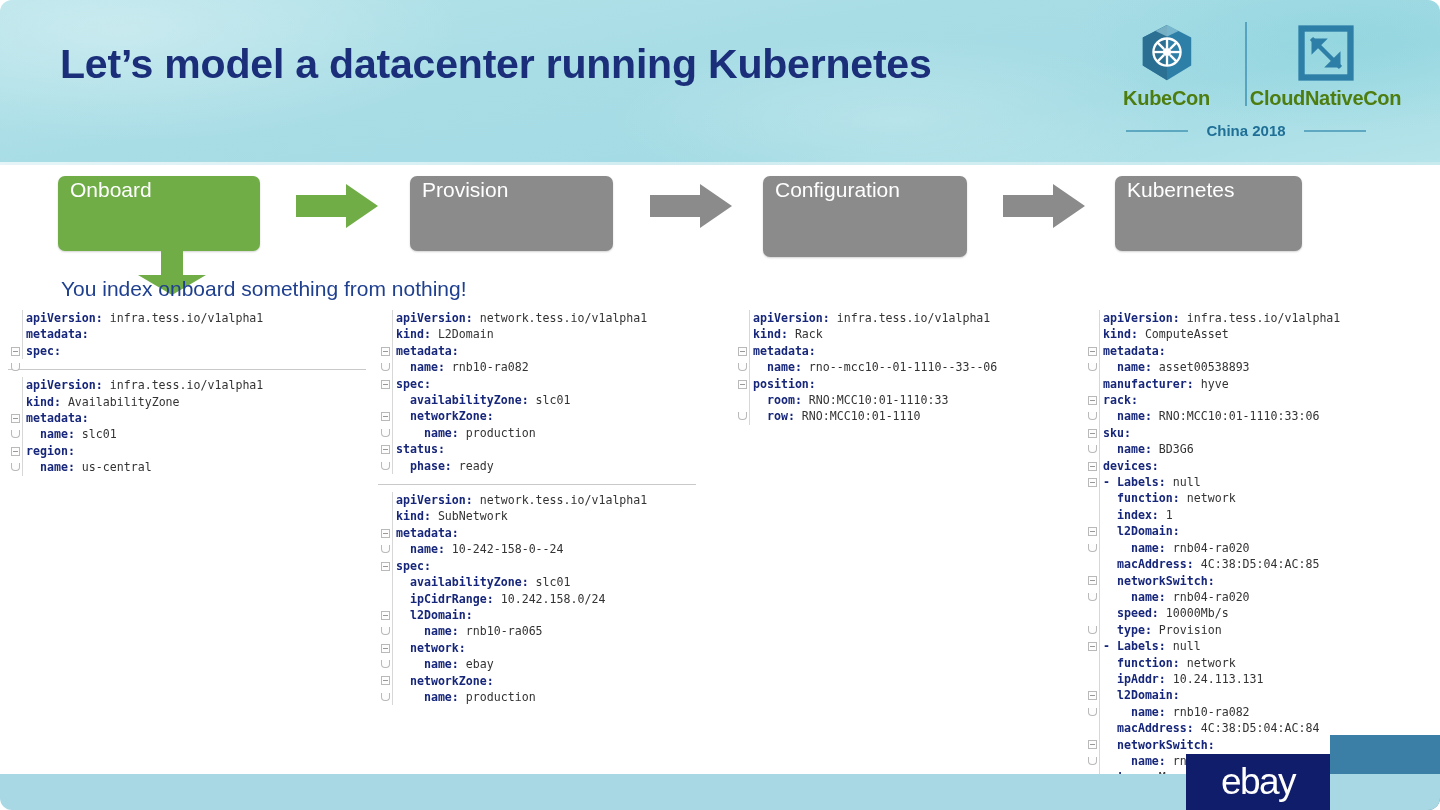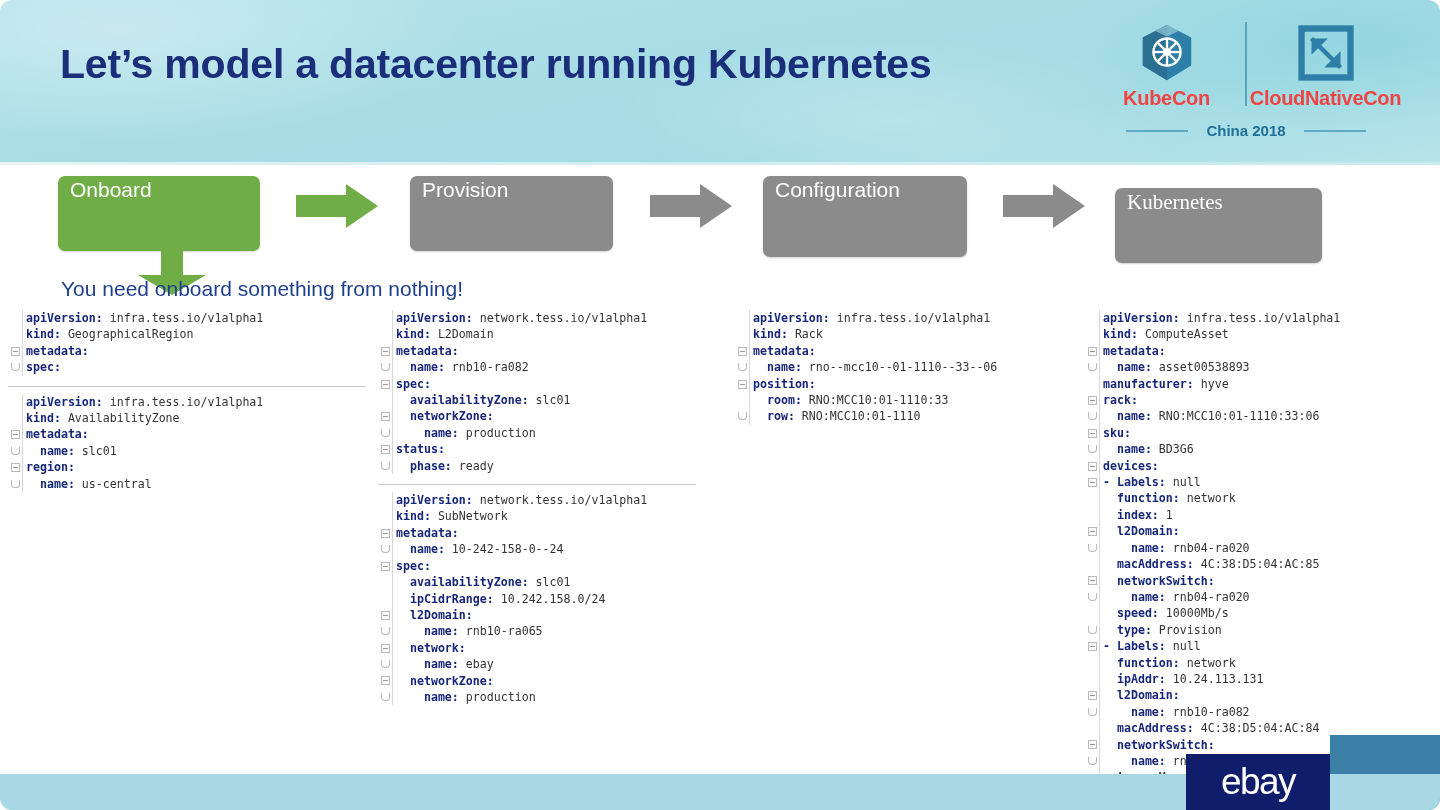--- a/index.html
+++ b/index.html
@@ -64,21 +64,21 @@
     display: flex;
     flex-direction: column;
     align-items: center;
     width: 145px;
   }
   .logo-mark { height: 62px; display: flex; align-items: center; justify-content: center; }
   .logo-word {
     margin-top: 3px;
     font-size: 20px;
     font-weight: bold;
-    color: #ef4444;
+    color: #4d7c0f;
     letter-spacing: -0.3px;
     white-space: nowrap;
   }
   .logo-divider {
     width: 2px;
     height: 84px;
     background: #4a9ab8;
     margin: 0 6px;
     opacity: 0.85;
   }
@@ -268,39 +268,39 @@
   <div class="flow-box grey" style="left:763px; top:176px; width:204px; height:81px;">
     <span>Configuration</span>
   </div>
 
   <div class="flow-arrow" style="left:1003px; top:184px;">
     <svg width="82" height="44" viewBox="0 0 82 44" aria-hidden="true">
       <polygon points="0,11 50,11 50,0 82,22 50,44 50,33 0,33" fill="#8b8b8b"></polygon>
     </svg>
   </div>
 
-  <div class="flow-box grey" style="left:1115px; top:188px; width:207px; height:75px;font-family:Liberation Serif, serif;">
+  <div class="flow-box grey" style="left:1115px; top:176px; width:187px; height:75px;">
     <span>Kubernetes</span>
   </div>
 
   <div class="down-arrow" style="left:138px; top:249px;">
     <svg width="68" height="46" viewBox="0 0 68 46" aria-hidden="true">
       <polygon points="23,0 45,0 45,26 68,26 34,46 0,26 23,26" fill="#70ad47"></polygon>
     </svg>
   </div>
 
-  <div class="subtitle-note">You need onboard something from nothing!</div>
+  <div class="subtitle-note">You index onboard something from nothing!</div>
 
   <div class="yaml-col" id="col-0" style="left:8px;  width:358px;">
       <div class="yaml-block">
         <div class="gutter">
           <div class="fold minus" style="top: 36.8px;"></div>
           <div class="fold round" style="top: 53.2px;"></div>
         </div>
-        <div class="code"><div><span class="k">apiVersion:</span><span class="v"> infra.tess.io/v1alpha1</span></div><div><span class="k">kind:</span><span class="v"> GeographicalRegion</span></div><div><span class="k">metadata:</span></div><div><span class="k">spec:</span></div></div>
+        <div class="code"><div><span class="k">apiVersion:</span><span class="v"> infra.tess.io/v1alpha1</span></div><div><span class="k">metadata:</span></div><div><span class="k">spec:</span></div></div>
       </div>
       <div class="yaml-rule"></div>
       <div class="yaml-block">
         <div class="gutter">
           <div class="fold minus" style="top: 36.8px;"></div>
           <div class="fold round" style="top: 53.2px;"></div>
           <div class="fold minus" style="top: 69.6px;"></div>
           <div class="fold round" style="top: 86px;"></div>
         </div>
         <div class="code"><div><span class="k">apiVersion:</span><span class="v"> infra.tess.io/v1alpha1</span></div><div><span class="k">kind:</span><span class="v"> AvailabilityZone</span></div><div><span class="k">metadata:</span></div><div><span class="k">  name:</span><span class="v"> slc01</span></div><div><span class="k">region:</span></div><div><span class="k">  name:</span><span class="v"> us-central</span></div></div>

